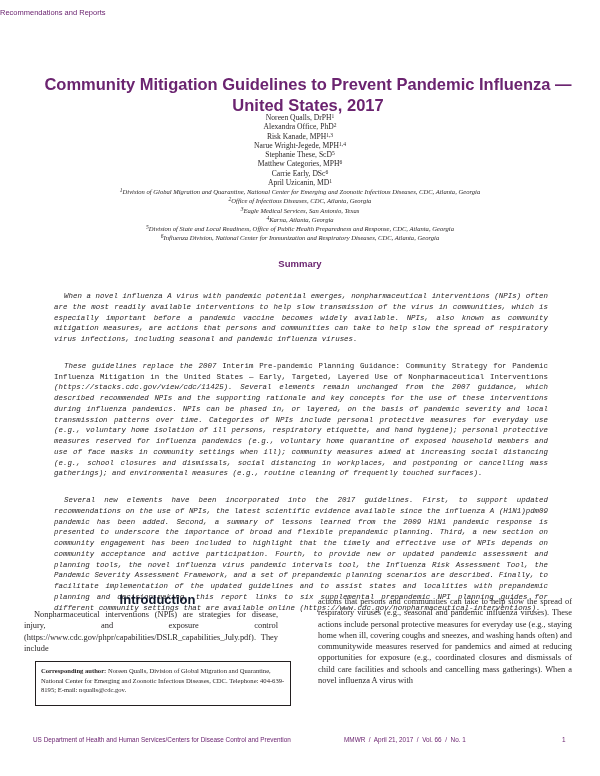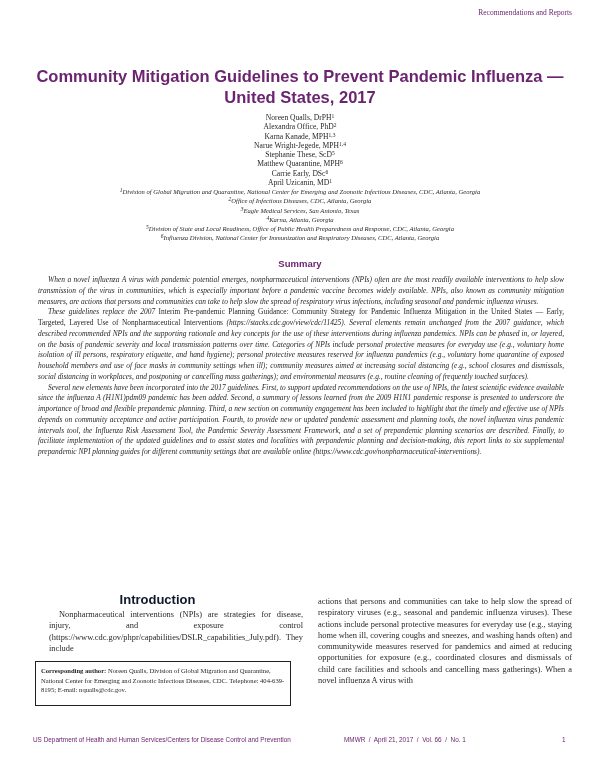--- a/index.html
+++ b/index.html
@@ -1,49 +1,49 @@
 <!DOCTYPE html>
 <html><head>
 <meta charset="utf-8">
 <style>
   html, body { margin: 0; padding: 0; background: #ffffff; }
   body { width: 600px; height: 776px; position: relative; overflow: hidden; font-family: "Liberation Serif", serif; color: #231f20; }
-  .running-head { position: absolute; top: 8px; left: 0; width: 572px; text-align: right; font-family: Liberation Serif, serif; font-size: 7.5px; color: #6b2470; }
-  .title { position: absolute; top: 66px; left: 20px; width: 560px; text-align: center; font-family: "Liberation Sans", sans-serif; font-weight: bold; font-size: 16.5px; line-height: 21px; color: #6b2470; margin: 0; }
+  .running-head { position: absolute; top: 8px; left: 0; width: 572px; text-align: left; font-family: Liberation Sans, sans-serif; font-size: 7.5px; color: #6b2470; }
+  .title { position: absolute; top: 66px; left: 20px; width: 560px; text-align: center; font-family: "Liberation Sans", sans-serif; font-weight: bold; font-size: 16.5px; line-height: 21px; color: #6b2470; margin: 8px; }
   .authors { position: absolute; top: 113px; left: 0; width: 600px; text-align: center; font-size: 7.6px; line-height: 9.3px; }
   .authors sup, .affils sup { font-size: 5.5px; vertical-align: top; position: relative; top: -1px; }
   .affils { position: absolute; top: 187px; left: 0; width: 600px; text-align: center; font-style: italic; font-size: 6.6px; line-height: 9.3px; }
   .summary-heading { position: absolute; top: 258px; left: 0; width: 600px; text-align: center; font-family: "Liberation Sans", sans-serif; font-weight: bold; font-size: 9.5px; color: #6b2470; }
   .summary-body { position: absolute; top: 275px; left: 38px; width: 526px; font-size: 7.45px; line-height: 10.75px; text-align: justify; }
-  .summary-body p { margin: 0; text-indent: 10px; }
+  .summary-body p { margin: 16px; text-indent: 10px; font-family: Liberation Mono, monospace; }
   .summary-body .it { font-style: italic; }
   .intro-heading { position: absolute; top: 592px; left: 30px; width: 255px; text-align: center; font-family: "Liberation Sans", sans-serif; font-weight: bold; font-size: 13px; color: #0f172a; }
-  .intro-left { position: absolute; top: 609px; left: 49px; width: 254px; font-size: 8.4px; line-height: 11.3px; text-align: justify; margin: 0; text-indent: 10px; }
+  .intro-left { position: absolute; top: 609px; left: 24px; width: 254px; font-size: 8.4px; line-height: 11.3px; text-align: justify; margin: 0; text-indent: 10px; }
   .corr-box { position: absolute; top: 661px; left: 35px; width: 244px; height: 35px; border: 1.3px solid #231f20; padding: 4px 5px; font-size: 6.6px; line-height: 9.5px; }
   .corr-box b { font-weight: bold; }
   .intro-right { position: absolute; top: 589px; left: 311px; width: 254px; font-size: 8.4px; line-height: 11.3px; text-align: justify; margin: 7px; }
   .footer { position: absolute; top: 736px; left: 0; width: 600px; height: 12px; font-family: "Liberation Sans", sans-serif; font-size: 6.4px; color: #6b2470; }
   .footer .left { position: absolute; left: 33px; }
   .footer .mid { position: absolute; left: 344px; }
   .footer .page { position: absolute; left: 562px; }
 </style>
 </head>
 <body>
 
 <div class="running-head">Recommendations and Reports</div>
 
 <h1 class="title">Community Mitigation Guidelines to Prevent Pandemic Influenza — United States, 2017</h1>
 
 <div class="authors">
   <div><span>Noreen Qualls, DrPH</span><sup>1</sup></div>
   <div><span>Alexandra Office, PhD</span><sup>2</sup></div>
-  <div><span>Karna Kanade, MPH</span><sup>1,3</sup></div>
+  <div><span>Risk Kanade, MPH</span><sup>1,3</sup></div>
   <div><span>Narue Wright-Jegede, MPH</span><sup>1,4</sup></div>
   <div><span>Stephanie These, ScD</span><sup>5</sup></div>
-  <div><span>Matthew Quarantine, MPH</span><sup>6</sup></div>
+  <div><span>Matthew Categories, MPH</span><sup>6</sup></div>
   <div><span>Carrie Early, DSc</span><sup>6</sup></div>
   <div><span>April Uzicanin, MD</span><sup>1</sup></div>
 </div>
 
 <div class="affils">
   <div><sup>1</sup><span>Division of Global Migration and Quarantine, National Center for Emerging and Zoonotic Infectious Diseases, CDC, Atlanta, Georgia</span></div>
   <div><sup>2</sup><span>Office of Infectious Diseases, CDC, Atlanta, Georgia</span></div>
   <div><sup>3</sup><span>Eagle Medical Services, San Antonio, Texas</span></div>
   <div><sup>4</sup><span>Karna, Atlanta, Georgia</span></div>
   <div><sup>5</sup><span>Division of State and Local Readiness, Office of Public Health Preparedness and Response, CDC, Atlanta, Georgia</span></div>

